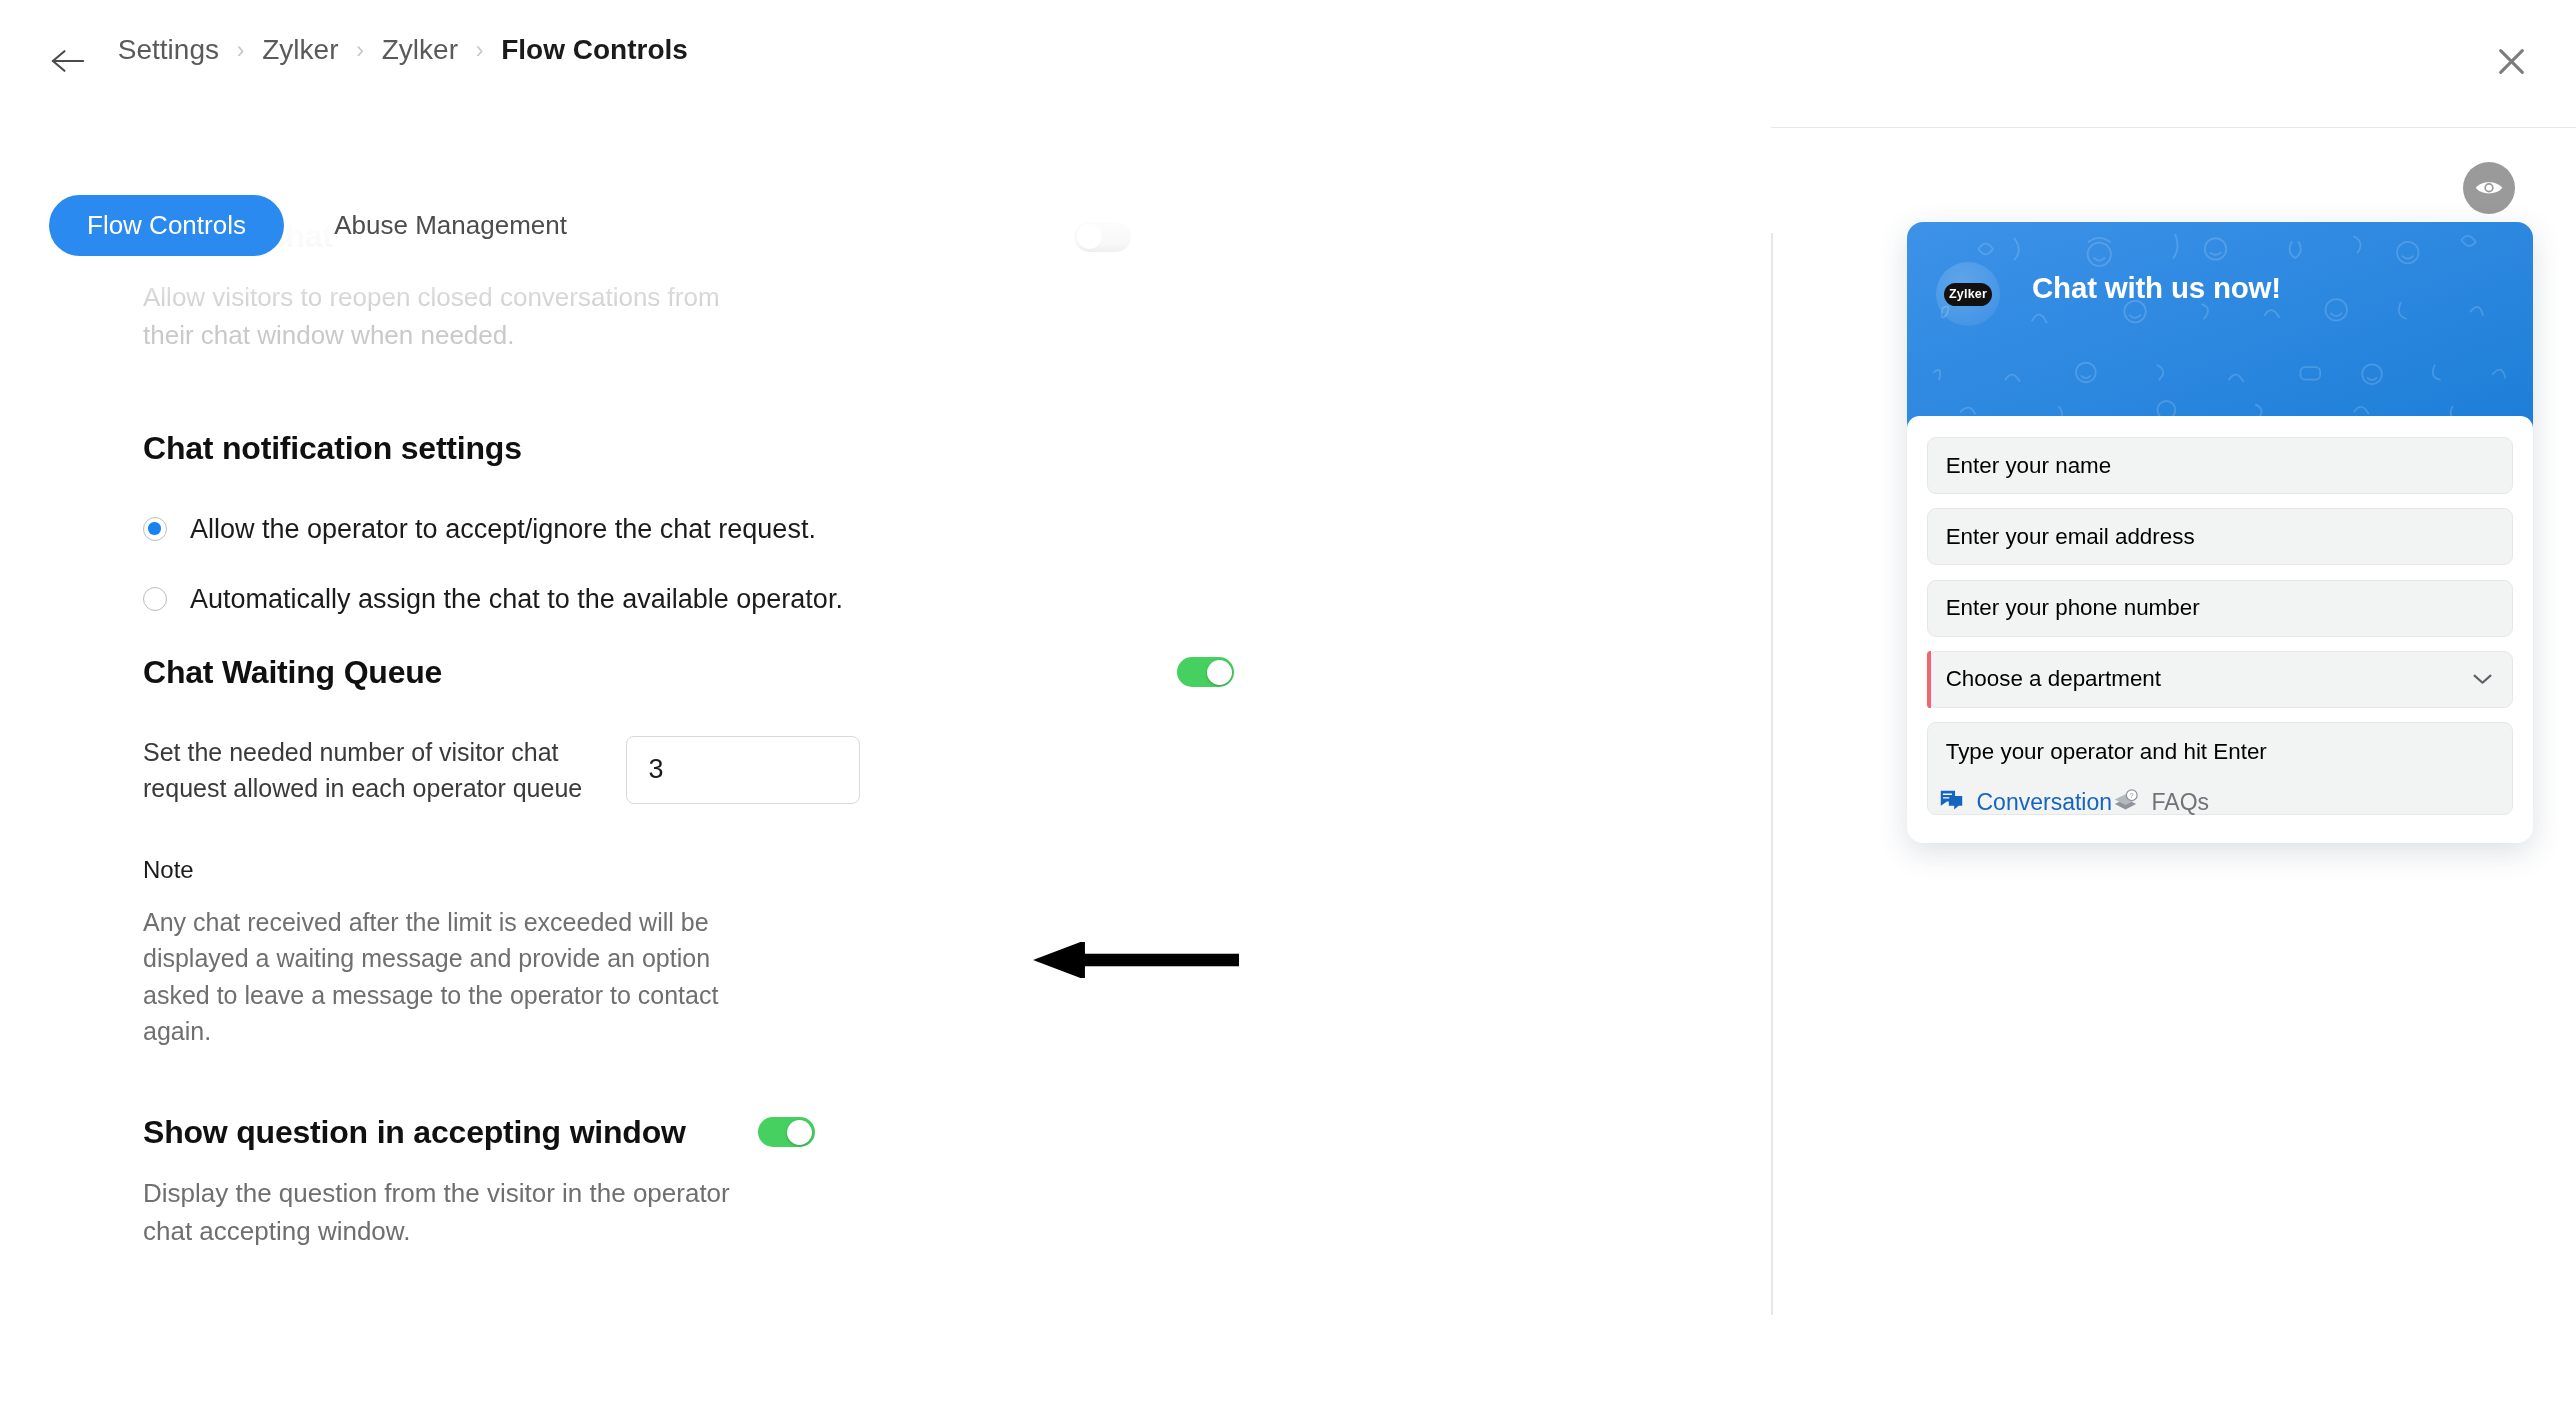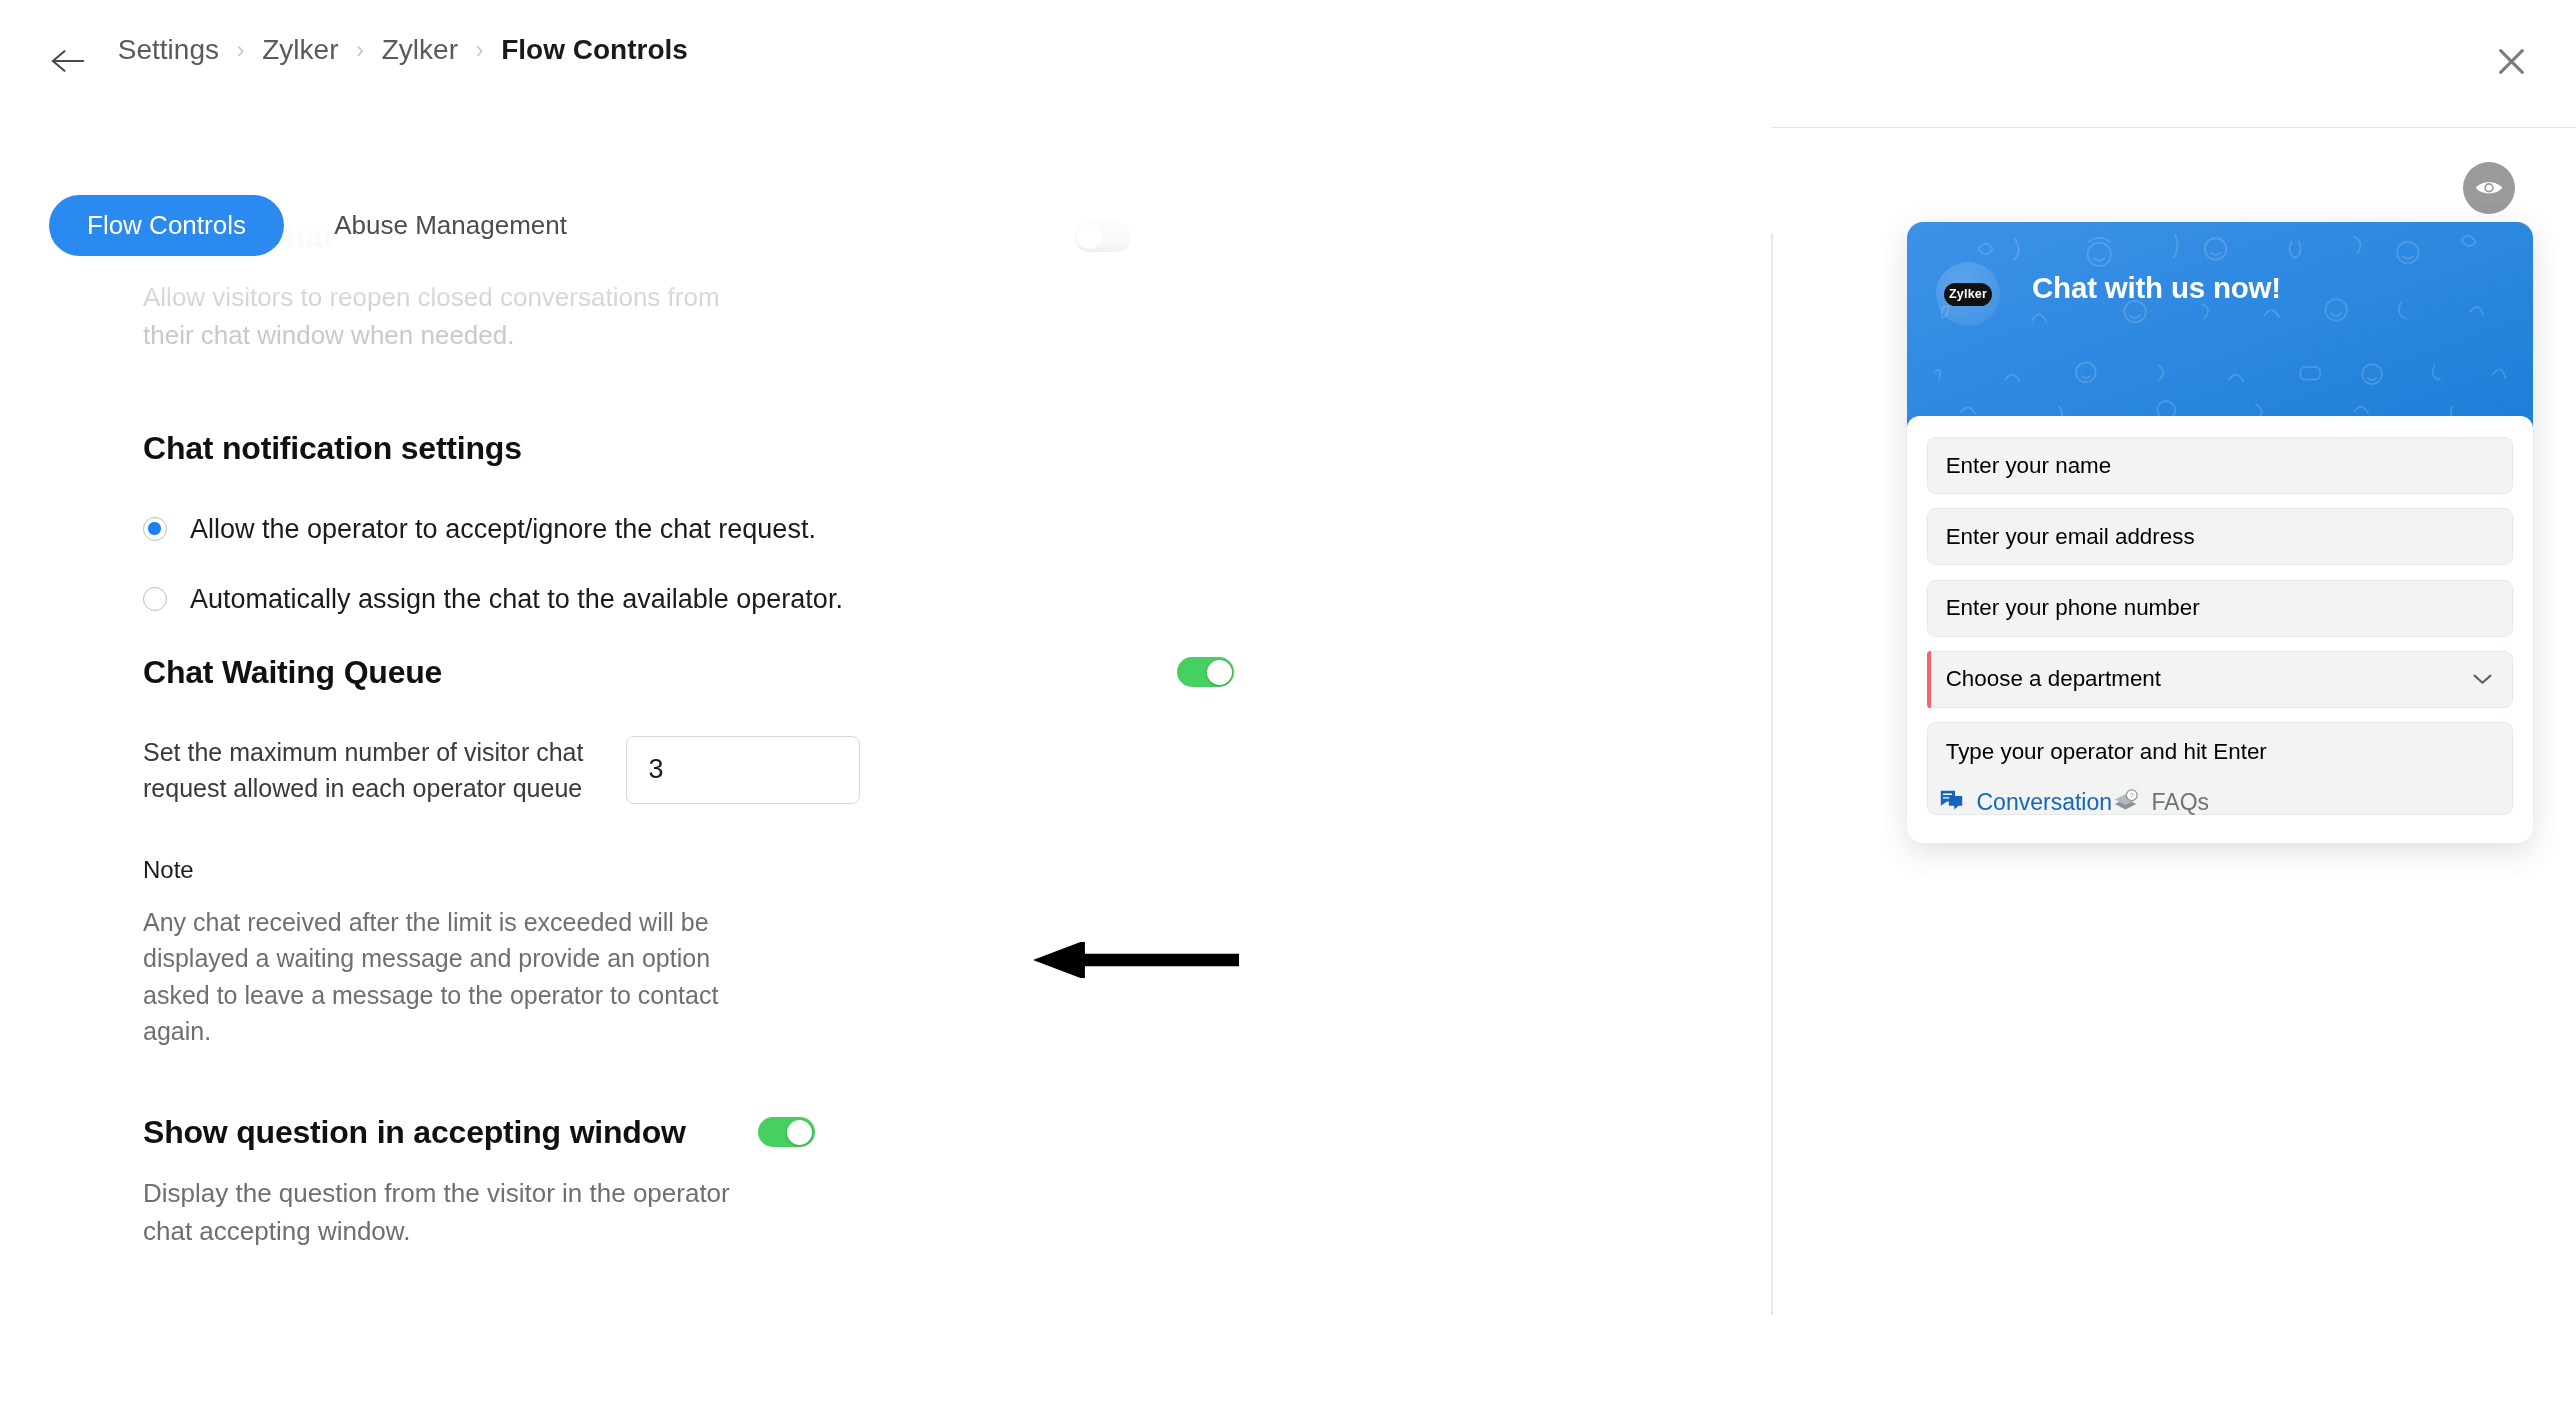--- a/index.html
+++ b/index.html
@@ -322,21 +322,21 @@
 
     <div class="section" style="margin-top:16px;">
       <div class="row-head">
         <div class="sec-title">Chat Waiting Queue</div>
         <div class="toggle on" style="margin-left:735px;">
           <div class="knob"></div>
         </div>
       </div>
 
       <div class="field-row">
-        <div class="field-label">Set the maximum number of visitor chat request allowed in each operator queue</div>
+        <div class="field-label">Set the needed number of visitor chat request allowed in each operator queue</div>
         <input class="num-input" type="text" value="3" style="">
       </div>
 
       <div class="note-title">Note</div>
       <div class="note-body">Any chat received after the limit is exceeded will be displayed a waiting message and provide an option asked to leave a message to the operator to contact again.</div>
     </div>
 
     <div class="section" style="margin-top:64px;">
       <div class="row-head">
         <div class="sec-title">Show question in accepting window</div>

